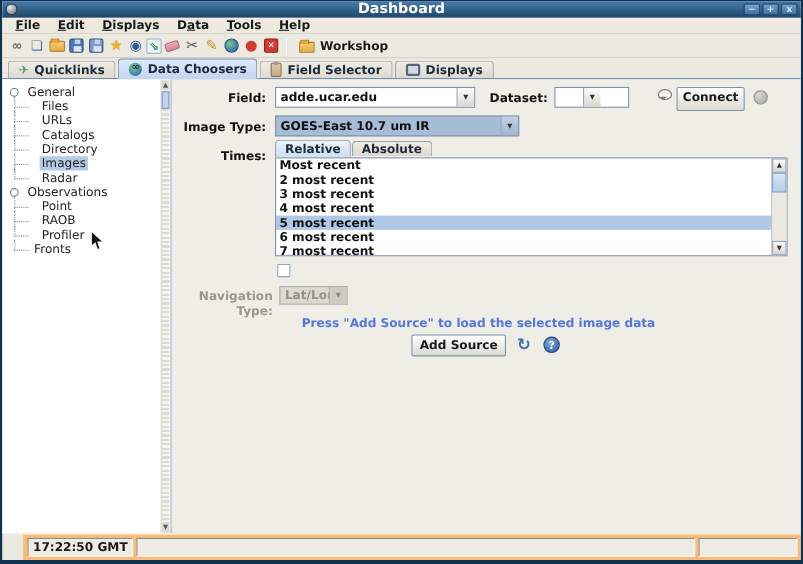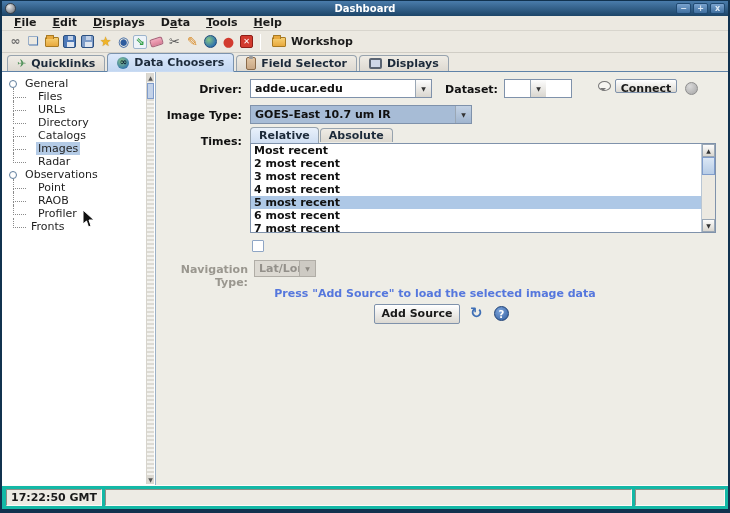--- a/index.html
+++ b/index.html
@@ -12,21 +12,21 @@
   }
   
   .titlebar {
     height: 15px; flex: 0 0 15px; background: linear-gradient(#4a7cab, #1d4568);
     display: flex; align-items: center; padding: 0 3px; position: relative;
   }
   .title-icon { width: 11px; height: 11px; border-radius: 50%;
     background: radial-gradient(circle at 35% 30%, #e8e8e8, #8a8f96 70%, #5a5f66);
     border: 1px solid #3a3f46; flex: 0 0 11px; }
   .title-text { position: absolute; left: 0; right: 0; text-align: center;
-    color: #fff; font-size: 10px; font-weight: bold; }
+    color: #fff; font-size: 13px; font-weight: bold; }
   .win-btns { margin-left: auto; display: flex; gap: 2px; z-index: 2; }
   .win-btn { width: 15px; height: 11px; border-radius: 2px;
     background: linear-gradient(#7aa3cf, #3f6f9f); border: 1px solid #204a72;
     color: #dce8f4; font-size: 8px; line-height: 9px; text-align: center; font-weight: bold; }
   
   .menubar { height: 15px; flex: 0 0 15px; background: #ece9e1;
     border-bottom: 1px solid #d8d5cd; display: flex; align-items: center; padding-left: 4px; }
   .menu-item { font-size: 11px; font-weight: bold; color: #1a1a1a; padding: 0 8px; line-height: 14px; }
   .menu-item u { text-underline-offset: 1px; }
   
@@ -52,21 +52,21 @@
   .shape-eraser { width: 13px; height: 8px; background: linear-gradient(#f2a9bd, #db7f98);
     border: 1px solid #a85f78; border-radius: 2px; transform: rotate(-18deg); display: inline-block; }
   .ti-cut { color: #555; }
   .ti-pencil { color: #d8861e; }
   .shape-globe { width: 13px; height: 13px; border-radius: 50%;
     background: radial-gradient(circle at 35% 35%, #86c686, #2e6fae 75%); border: 1px solid #1d4d7d; display: inline-block; }
   .ti-record { color: #d23b2f; font-size: 13px; }
   .ti-stop { width: 13px; height: 13px; background: #d23b2f; border: 1px solid #8e1f18;
     color: #fff; font-size: 8px; border-radius: 2px; font-weight: bold; }
   .tb-sep { width: 1px; height: 16px; background: #b5b2aa; border-right: 1px solid #fff; margin: 0 6px 0 4px; }
-  .workshop-btn { display: inline-flex; align-items: center; gap: 5px; padding: 1px 5px;
+  .workshop-btn { display: inline-flex; align-items: flex-end; gap: 5px; padding: 1px 5px;
     font-size: 11px; font-weight: bold; color: #1a1a1a; border-radius: 2px; }
   
   .tabrow { height: 19px; flex: 0 0 19px; background: #ece9e1; display: flex;
     align-items: flex-end; padding-left: 5px; border-bottom: 1px solid #5f83a8; }
   .tab { display: inline-flex; align-items: center; gap: 5px; font-size: 11px; font-weight: bold;
     color: #1c2a3a; background: linear-gradient(#efece5, #ddd9d1); border: 1px solid #97a3ae;
     border-bottom: none; border-radius: 4px 4px 0 0; height: 16px; padding: 0 9px; margin-right: 2px; }
   .tab.active { background: linear-gradient(#dcE9fb, #c3d7f1); height: 19px; position: relative; z-index: 2;
     border-color: #7b93ad; margin-bottom: -1px; border-bottom: 1px solid #c9dbf3; }
   .tab-ico { font-size: 11px; line-height: 11px; }
@@ -143,22 +143,22 @@
   .v-scroll .sb-thumb { position: absolute; left: 0; right: 0; top: 13px; height: 18px;
     background: linear-gradient(#dbe7f5, #b7cce6); border: 1px solid #7f9ccb; }
   .checkbox { position: absolute; width: 12px; height: 12px; background: #fff;
     border: 1px solid #8fa6c5; border-radius: 1px; }
   .hint { position: absolute; left: 0; right: 14px; text-align: center; font-weight: bold; color: #5577dd; }
   .round-refresh { position: absolute; color: #3f6fb5; font-size: 15px; font-weight: bold; }
   .round-help { position: absolute; width: 15px; height: 15px; border-radius: 50%;
     background: radial-gradient(circle at 38% 32%, #7fa6dc, #2e5c9e); color: #fff;
     font-size: 10px; font-weight: bold; text-align: center; line-height: 15px; border: 1px solid #1d4176; }
   
-  .statusbar { height: 24px; flex: 0 0 24px; background: #14b8a6; border-top: 1px solid #fdfcfa;
-    display: flex; align-items: stretch; gap: 3px; padding: 3px 3px 3px 4px; }
+  .statusbar { height: 24px; flex: 0 0 24px; background: #fdba74; border-top: 1px solid #fdfcfa;
+    display: flex; align-items: stretch; gap: 3px; padding: 3px 3px 3px 4px; margin-left: 19px; }
   .status-cell { border: 1px solid; border-color: #908d85 #fbfaf7 #fbfaf7 #908d85;
     background: #edebe4; font-size: 11px; font-weight: bold; color: #1a1a1a;
     display: flex; align-items: center; padding: 0 4px; white-space: nowrap; }
   .sc-clock { flex: 0 0 80px; }
   .sc-main { flex: 1 1 auto; }
   .sc-right { flex: 0 0 90px; }
 </style>
 </head>
 <body>
 
@@ -244,25 +244,25 @@
           <span class="expander"></span>
           <span class="t-label">General</span>
         </div>
         <div class="t-children">
           <div class="t-child">
               <span class="t-label">Files</span>
             </div>
           <div class="t-child">
               <span class="t-label">URLs</span>
             </div>
+          <div class="t-child">
+              <span class="t-label">Catalogs</span>
+            </div>
           <div class="t-child last">
               <span class="t-label">Directory</span>
-            </div>
-          <div class="t-child">
-              <span class="t-label">Catalogs</span>
             </div>
         </div>
         <div class="t-children">
           <div class="t-child">
               <span class="t-label selected">Images</span>
             </div>
           <div class="t-child last">
               <span class="t-label">Radar</span>
             </div>
         </div>
@@ -291,32 +291,32 @@
       <div class="tree-scroll">
         <span class="arr" style="top:0;">▲</span>
         <span class="thumb"></span>
         <span class="arr" style="bottom:0;">▼</span>
       </div>
     </div>
 
     <div class="main-panel">
 
       <span class="lbl" style="left:0; top:11, width:86px;"></span>
-      <span class="lbl" style="left:0; top:11px; width:86px;">Driver:</span>
+      <span class="lbl" style="left:0; top:11px; width:86px;">Field:</span>
       <div class="combo" style="left:94px; top:7px; width:182px;">
         <span class="val">adde.ucar.edu</span>
         <span class="arrow-btn">▼</span>
       </div>
       <span class="lbl" style="left:282px; top:11px; width:60px;">Dataset:</span>
       <div class="combo" style="left:348px; top:7px; width:68px;flex-direction:column;">
         <span class="val">RTIMAGES</span>
         <span class="arrow-btn">▼</span>
       </div>
       <span class="balloon" style="left:442px; top:9px;"></span>
-      <span class="push-btn" style="left:459px; top:7px; width:62px; height:14px; line-height:17px;">Connect</span>
+      <span class="push-btn" style="left:459px; top:7px; width:62px; height:22px; line-height:17px;">Connect</span>
       <span class="status-dot" style="left:529px; top:10px;"></span>
 
       <span class="lbl" style="left:0; top:37px; width:86px;">Image Type:</span>
       <div class="combo tinted" style="left:94px; top:33px; width:222px;">
         <span class="val">GOES-East 10.7 um IR</span>
         <span class="arrow-btn">▼</span>
       </div>
 
       <span class="lbl" style="left:0; top:63px; width:86px;">Times:</span>
       <div class="times-tabs">

